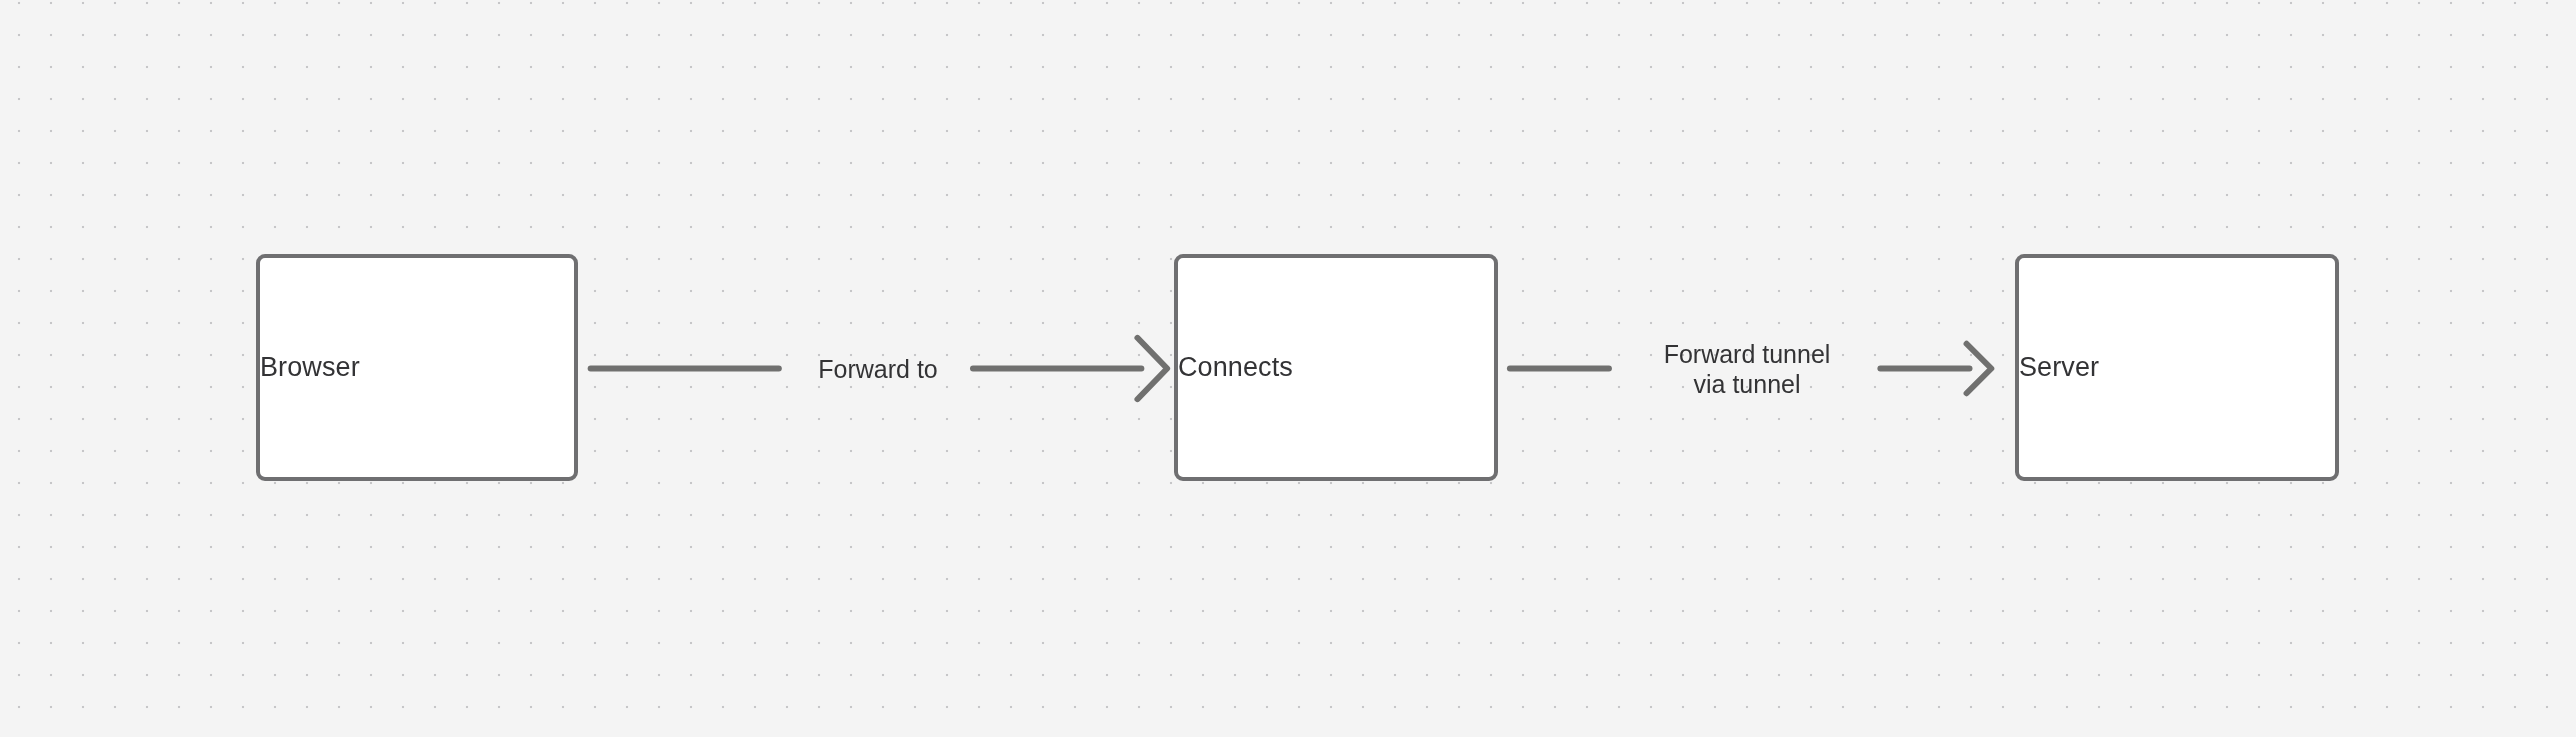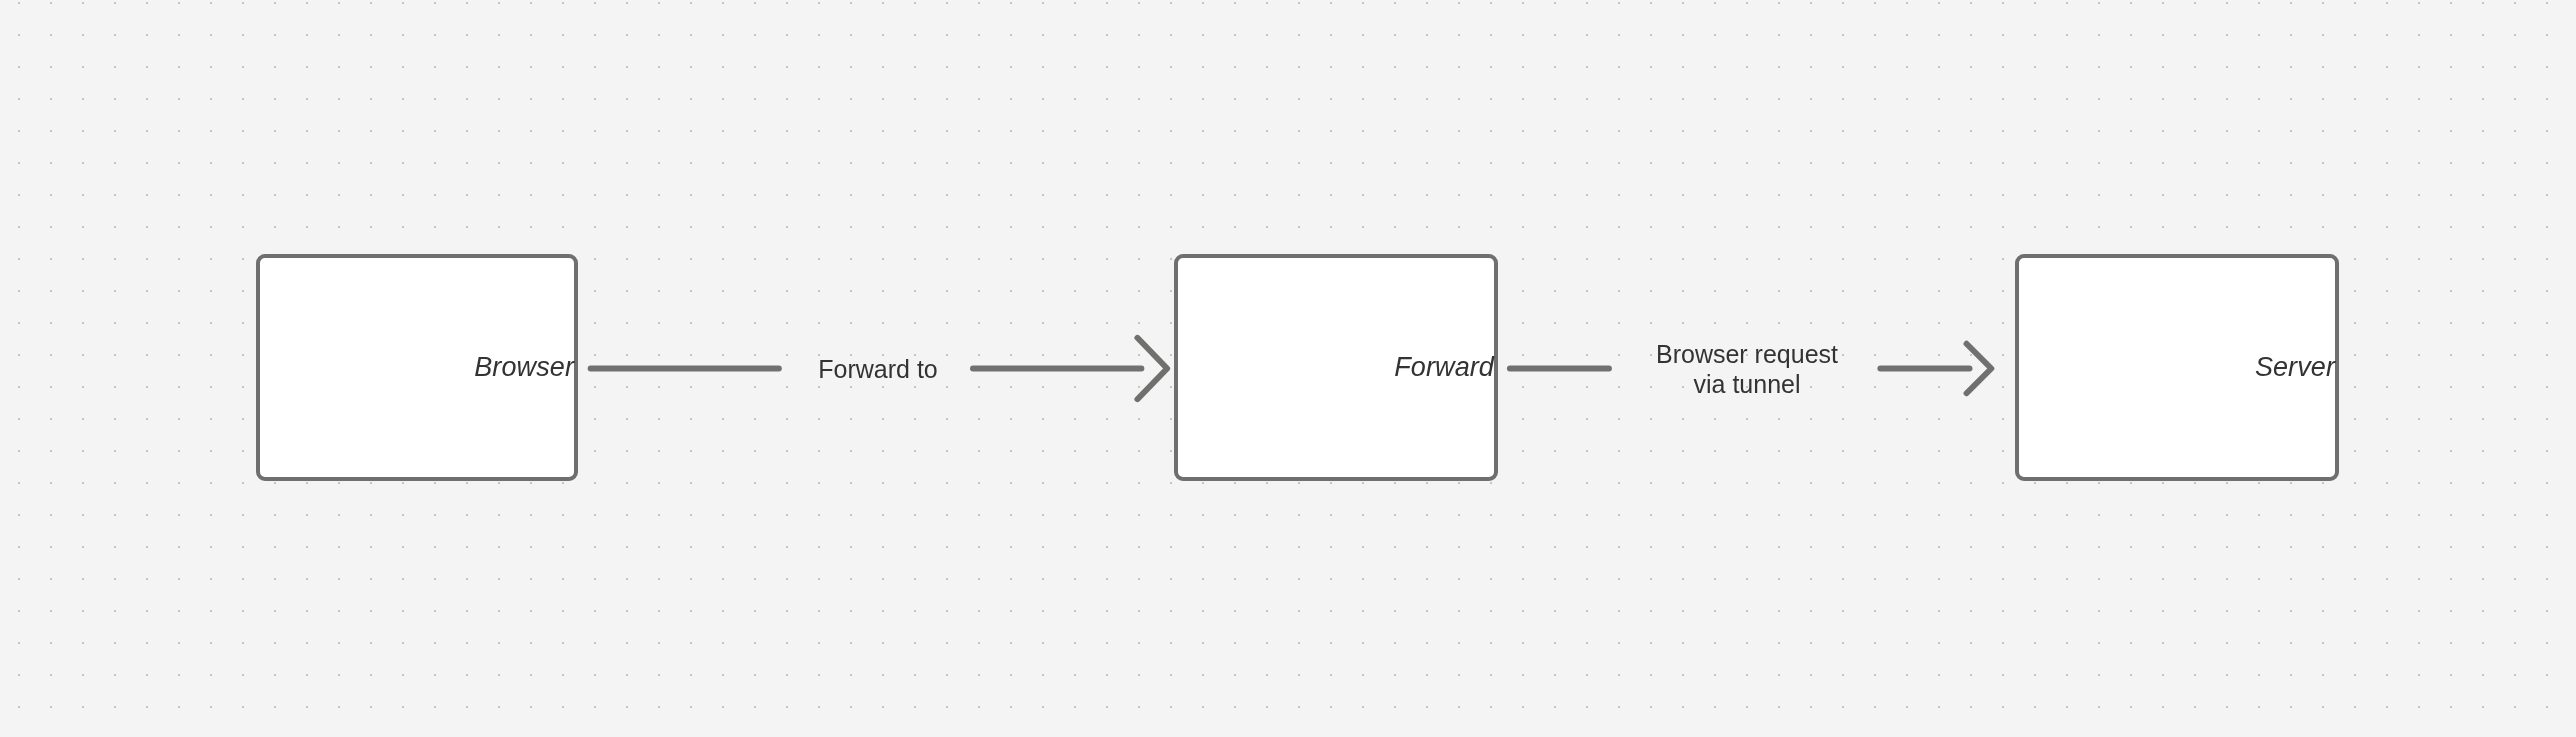--- a/index.html
+++ b/index.html
@@ -27,22 +27,21 @@
 
   
   .node {
     position: absolute;
     box-sizing: border-box;
     background: #ffffff;
     border: 4px solid #6f6f71;
     border-radius: 9px;
     display: flex;
     align-items: center;
-    justify-content: flex-end;
-    font-style: italic;
+    justify-content: flex-start;
   }
   .node-label {
     font-size: 27px;
     line-height: 1.2;
     color: #333335;
     letter-spacing: 0.1px;
     white-space: nowrap;
     user-select: none;
   }
 
@@ -96,28 +95,28 @@
 
     <g>
       <line class="edge-line" x1="1524" y1="372" x2="1624" y2="372"></line>
       <line class="edge-line" x1="1898" y1="372" x2="1988" y2="372"></line>
       <polyline class="edge-head" points="1985,347 2010,372 1985,397"></polyline>
     </g>
   </svg>
 
   <div class="edge-label" style="left:878px; top:369px;">Forward to</div>
 
-  <div class="edge-label" style="left:1747px; top:369px;"><span>Browser request</span><br><span>via tunnel</span></div>
+  <div class="edge-label" style="left:1747px; top:369px;"><span>Forward tunnel</span><br><span>via tunnel</span></div>
 
   <div class="node" style="left:256px; top:254px; width:322px; height:227px;">
     <span class="node-label">Browser</span>
   </div>
 
   <div class="node" style="left:1174px; top:254px; width:324px; height:227px;">
-    <span class="node-label">Forward</span>
+    <span class="node-label">Connects</span>
   </div>
 
   <div class="node" style="left:1999px; top:254px; width:324px; height:227px;margin-left:16px;">
     <span class="node-label">Server</span>
   </div>
 
 </div>
 
 
 </body></html>

